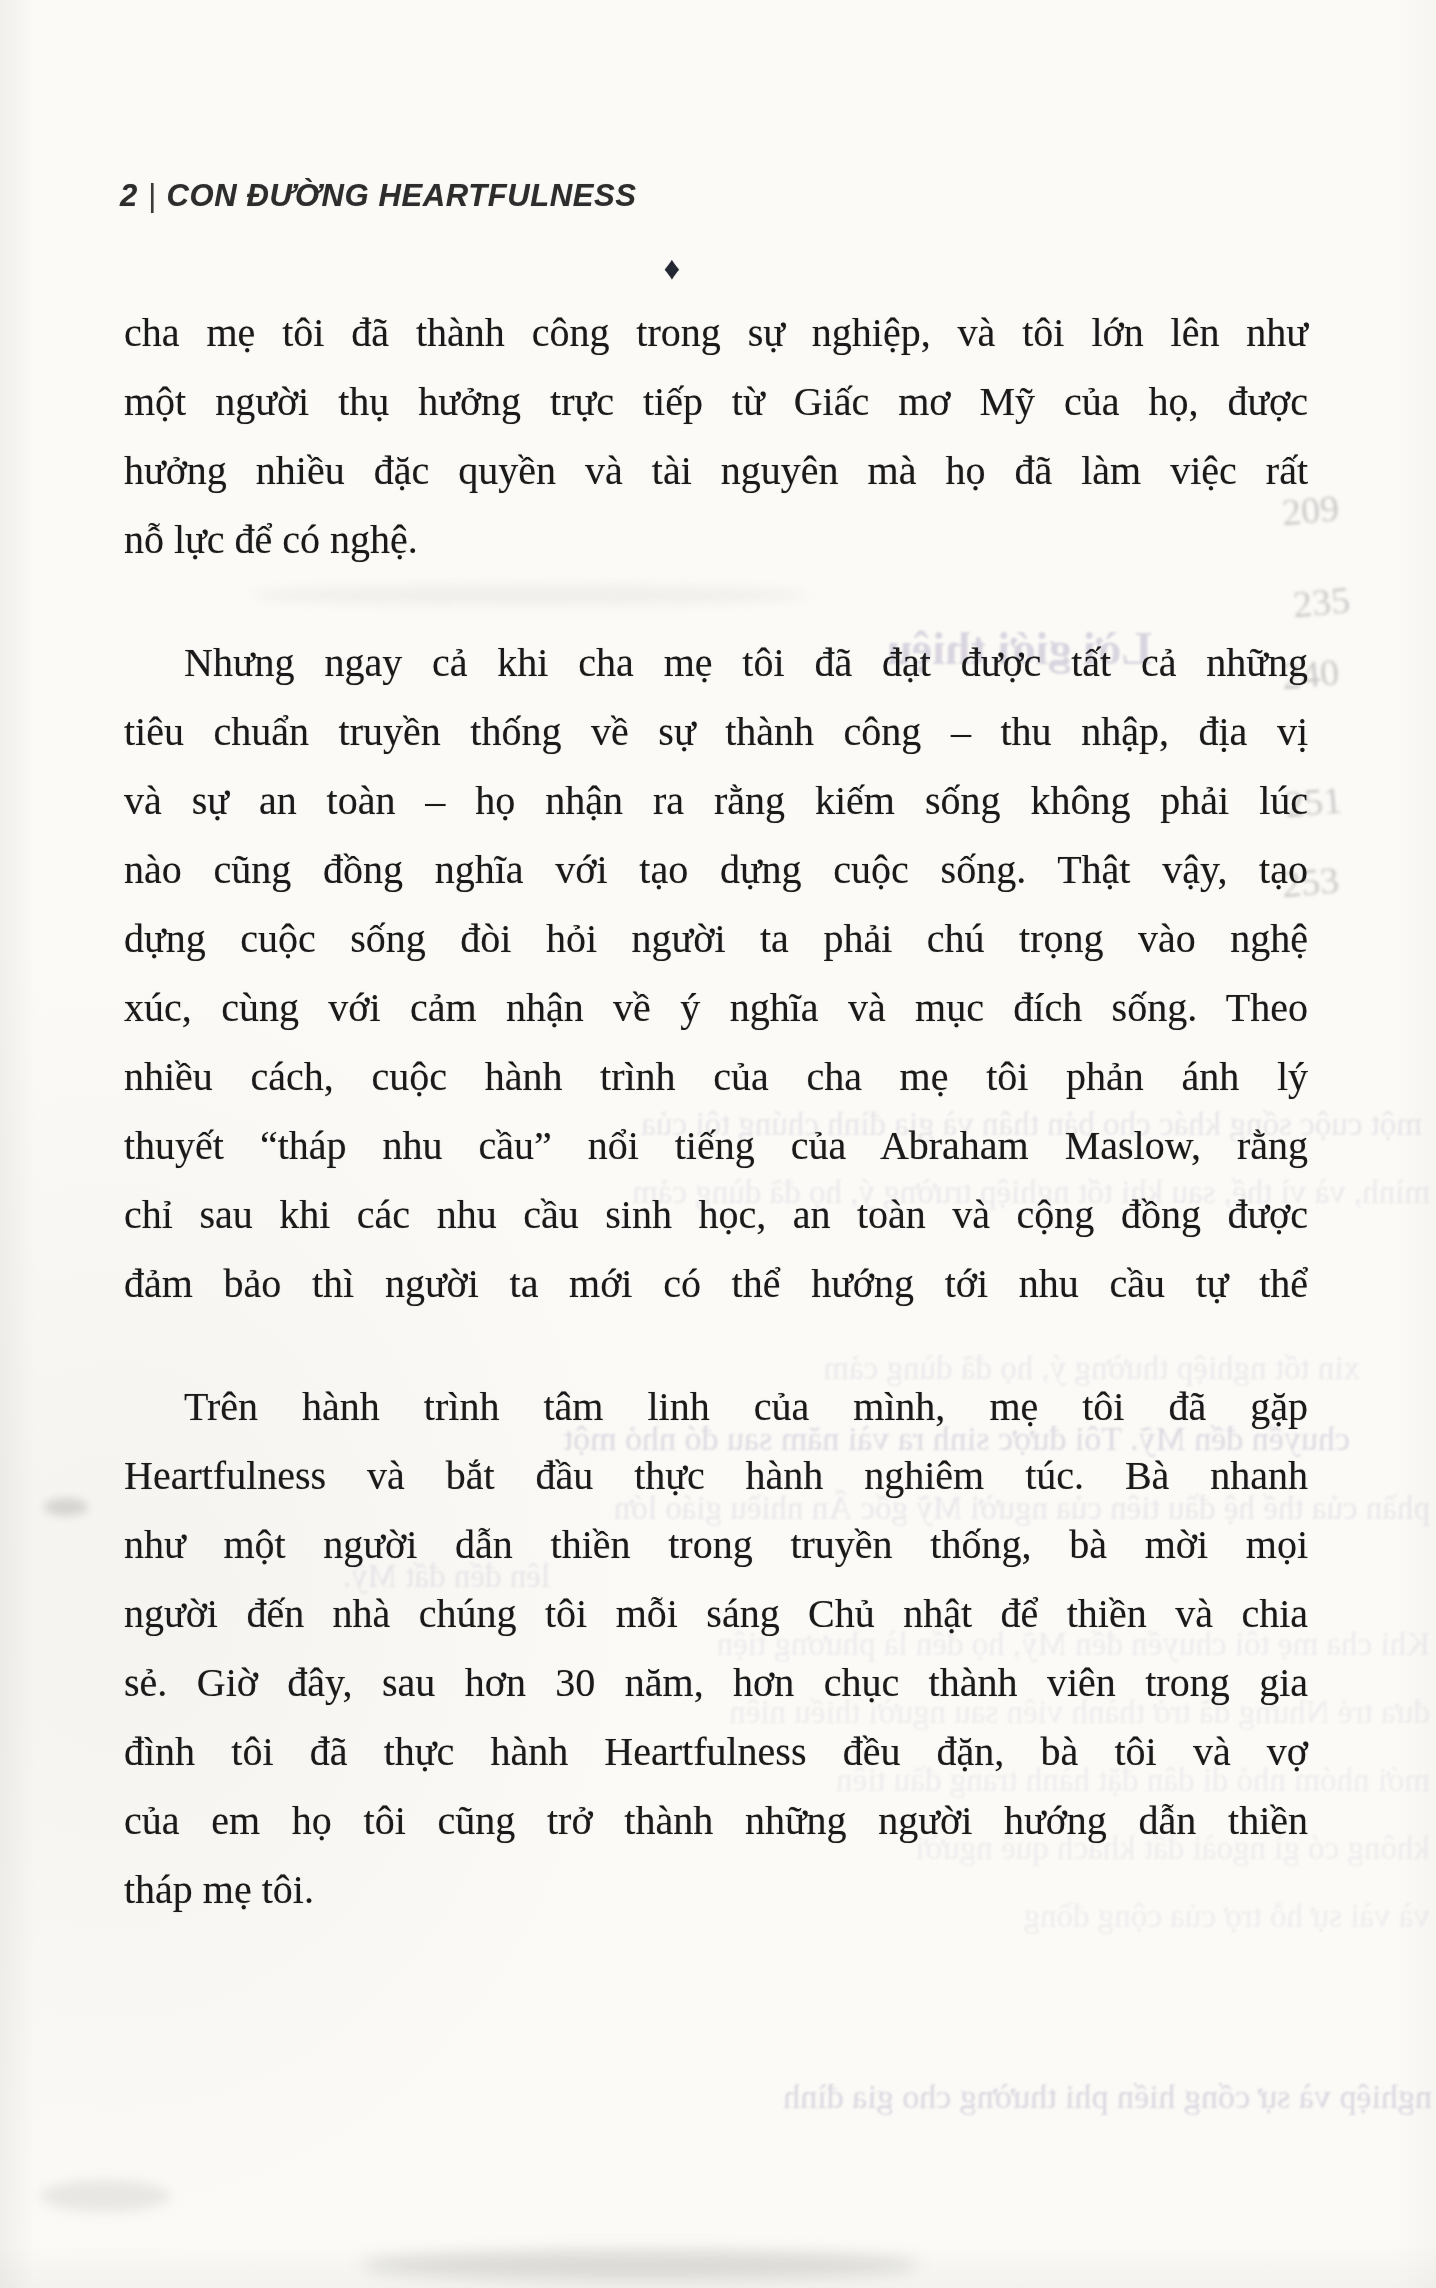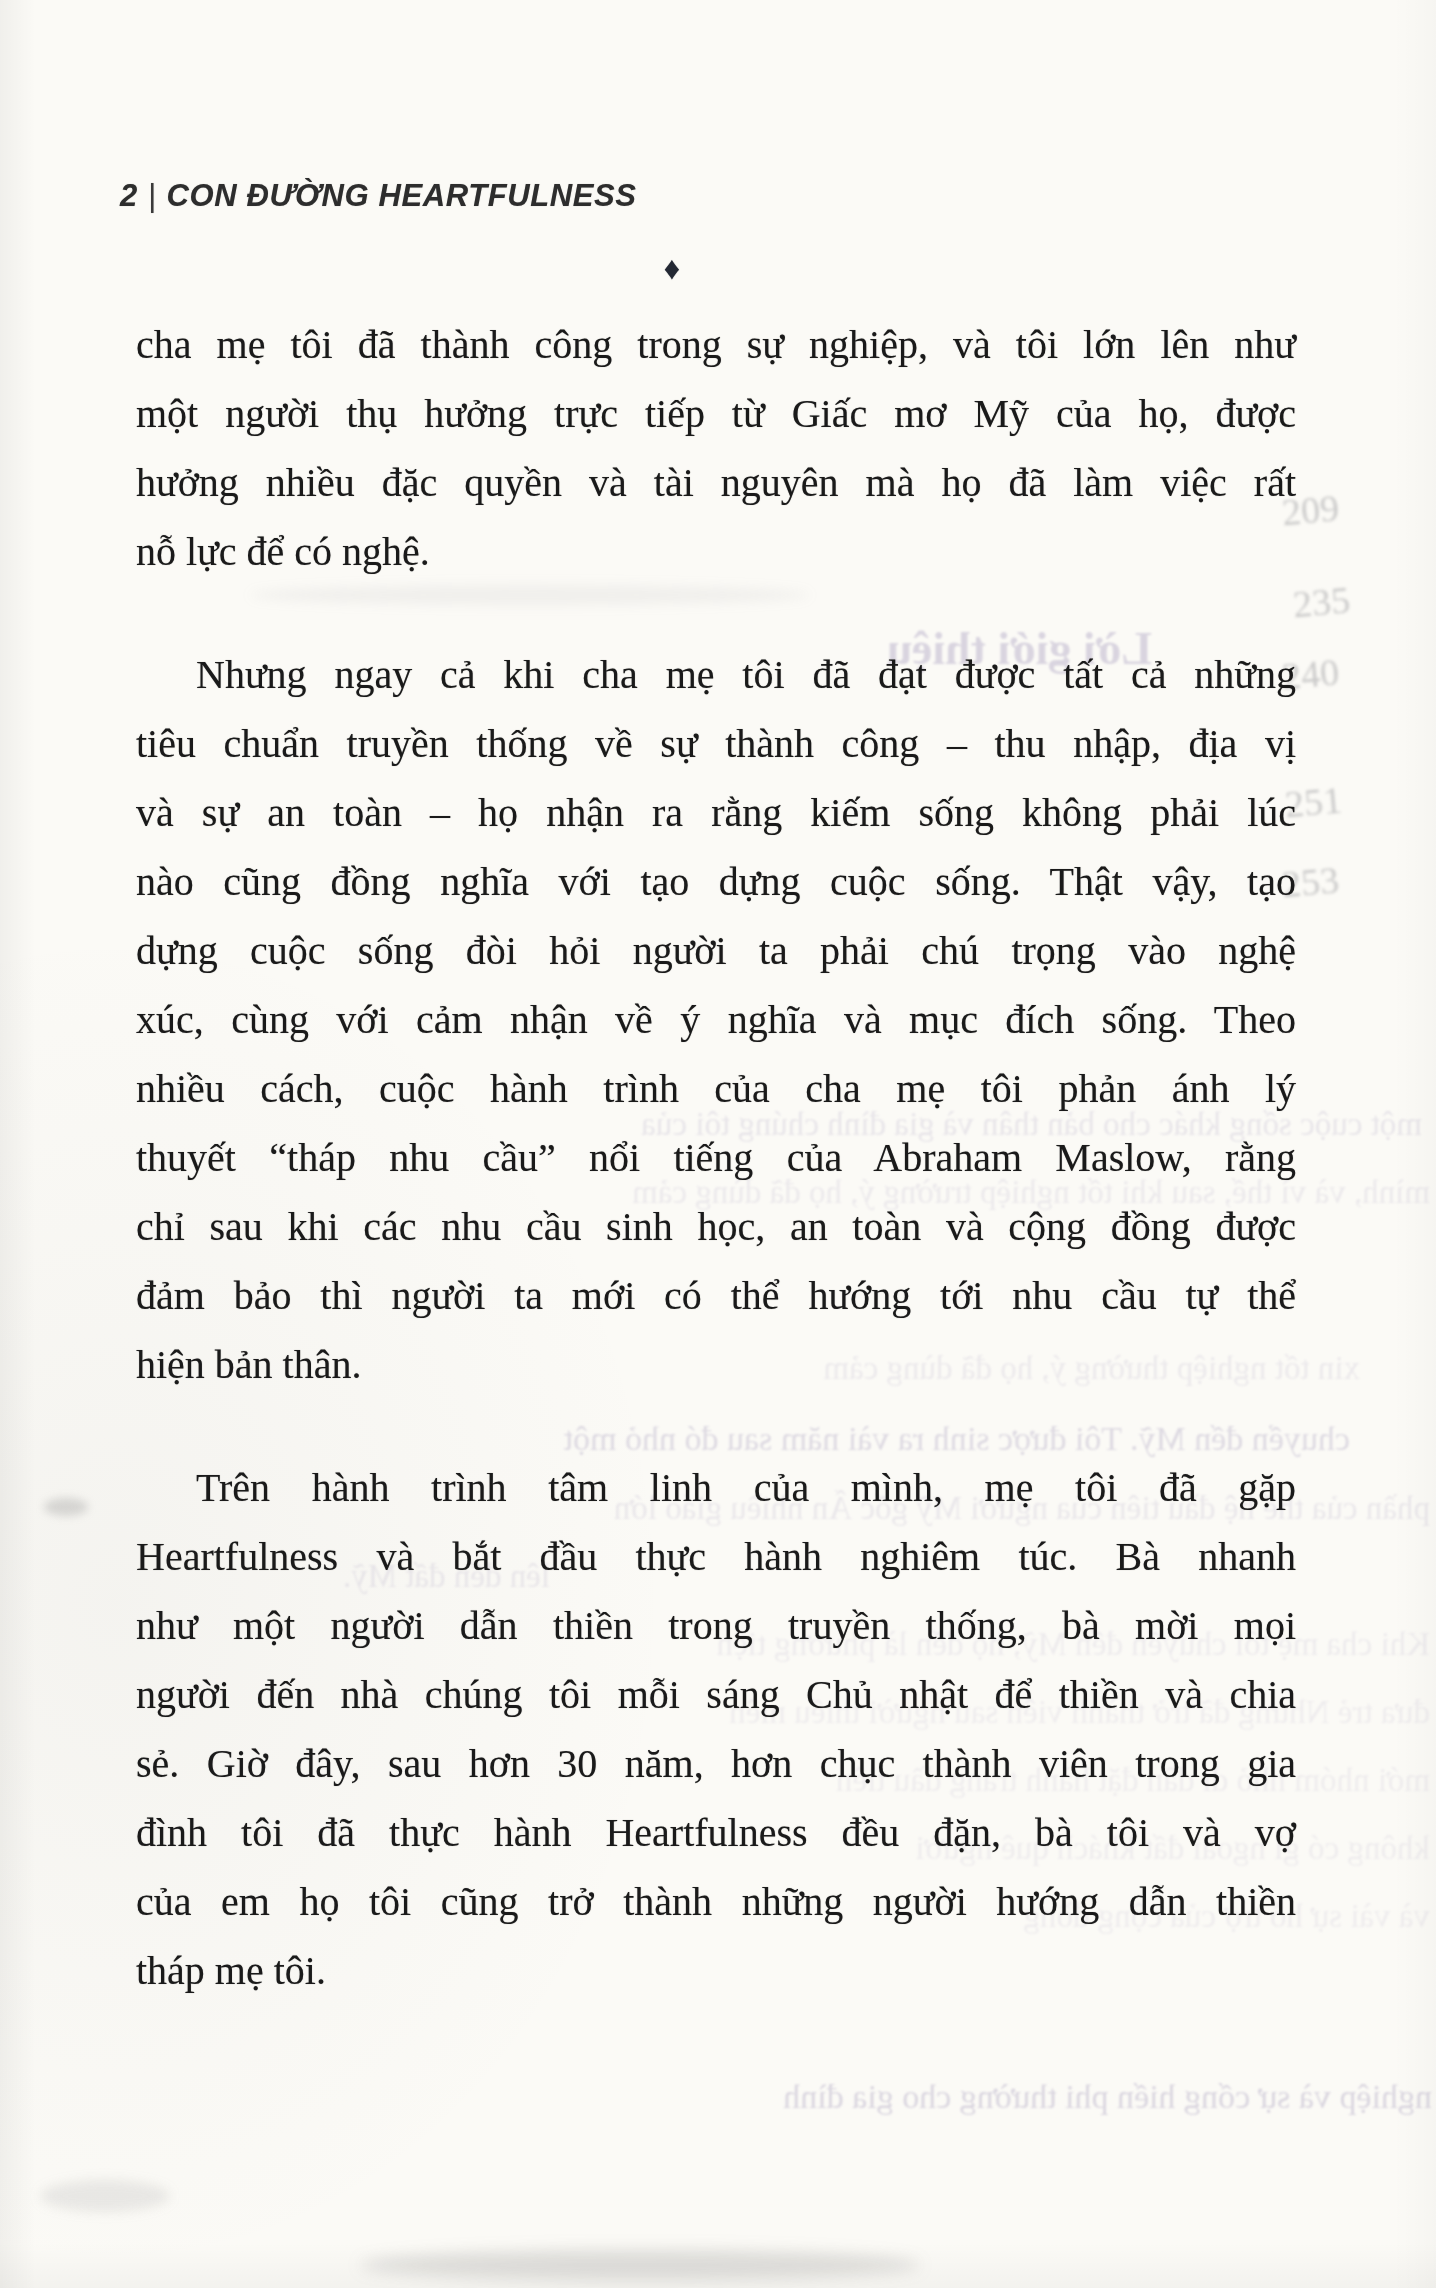--- a/index.html
+++ b/index.html
@@ -28,21 +28,21 @@
   .ornament{
     position:absolute;left:656px;top:252px;width:32px;
     font-size:32px;line-height:1;color:#232833;text-align:center;
     text-shadow:0 0 1px rgba(20,25,40,0.5);
   }
   .column{
     position:absolute;left:120px;top:294px;width:1192px;
     font-size:40px;line-height:69px;color:#1a1a1a;
     text-shadow:0 0 1px rgba(20,20,20,0.38);
   }
-  .para{margin:16px}
+  .para{margin:4px}
   .para + .para{margin-top:54px}
   .pline{text-align:justify;text-align-last:justify}
   .pline.pl-last{text-align-last:left}
   .para.indent .pline:first-child{text-indent:60px}
   #bleed{position:absolute;inset:0;pointer-events:none}
   .ghost{
     position:absolute;transform:scaleX(-1);
     white-space:nowrap;overflow:hidden;
     filter:blur(1.2px);
     font-family:"Liberation Serif","DejaVu Serif",serif;
@@ -100,21 +100,20 @@
       <div class="pline">Nhưng ngay cả khi cha mẹ tôi đã đạt được tất cả những</div>
       <div class="pline">tiêu chuẩn truyền thống về sự thành công – thu nhập, địa vị</div>
       <div class="pline">và sự an toàn – họ nhận ra rằng kiếm sống không phải lúc</div>
       <div class="pline">nào cũng đồng nghĩa với tạo dựng cuộc sống. Thật vậy, tạo</div>
       <div class="pline">dựng cuộc sống đòi hỏi người ta phải chú trọng vào nghệ</div>
       <div class="pline">xúc, cùng với cảm nhận về ý nghĩa và mục đích sống. Theo</div>
       <div class="pline">nhiều cách, cuộc hành trình của cha mẹ tôi phản ánh lý</div>
       <div class="pline">thuyết “tháp nhu cầu” nổi tiếng của Abraham Maslow, rằng</div>
       <div class="pline">chỉ sau khi các nhu cầu sinh học, an toàn và cộng đồng được</div>
       <div class="pline">đảm bảo thì người ta mới có thể hướng tới nhu cầu tự thể</div>
-      <div class="pline pl-last">hiện bản thân.</div>
     </div>
     <div class="para indent">
       <div class="pline">Trên hành trình tâm linh của mình, mẹ tôi đã gặp</div>
       <div class="pline">Heartfulness và bắt đầu thực hành nghiêm túc. Bà nhanh</div>
       <div class="pline">như một người dẫn thiền trong truyền thống, bà mời mọi</div>
       <div class="pline">người đến nhà chúng tôi mỗi sáng Chủ nhật để thiền và chia</div>
       <div class="pline">sẻ. Giờ đây, sau hơn 30 năm, hơn chục thành viên trong gia</div>
       <div class="pline">đình tôi đã thực hành Heartfulness đều đặn, bà tôi và vợ</div>
       <div class="pline">của em họ tôi cũng trở thành những người hướng dẫn thiền</div>
       <div class="pline pl-last">tháp mẹ tôi.</div>

